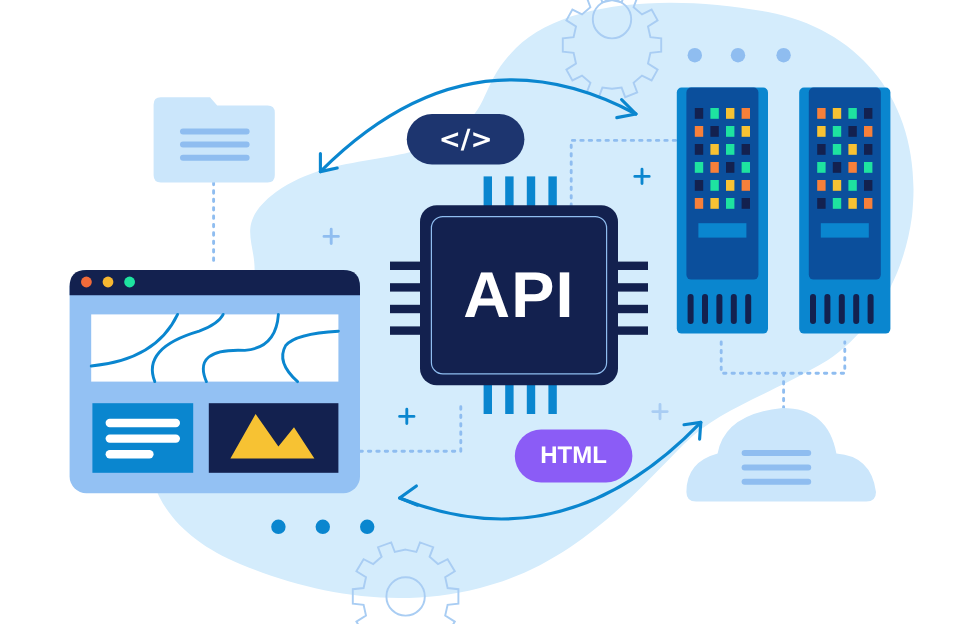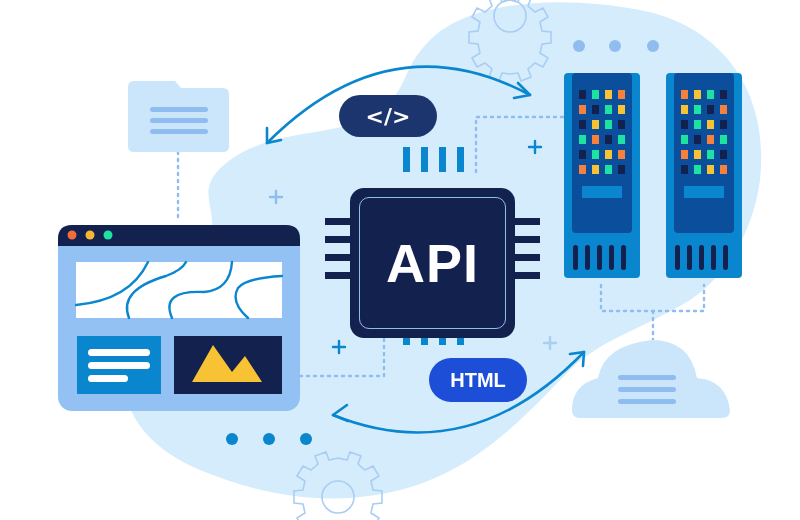--- a/index.html
+++ b/index.html
@@ -190,19 +190,19 @@
     <g fill="#13214f">
       <rect x="675" y="245" width="5" height="25" rx="2.5"></rect>
         <rect x="687" y="245" width="5" height="25" rx="2.5"></rect>
         <rect x="699" y="245" width="5" height="25" rx="2.5"></rect>
         <rect x="711" y="245" width="5" height="25" rx="2.5"></rect>
         <rect x="723" y="245" width="5" height="25" rx="2.5"></rect>
     </g>
   </g>
 </svg>
 
-<div class="abs" style="left:350px;top:171px;width:165px;height:150px;background:#13214f;border-radius:14px;margin-top:17px;">
+<div class="abs" style="left:350px;top:171px;width:165px;height:150px;background:#13214f;border-radius:14px;">
   <div class="abs" style="left:9px;top:9px;right:9px;bottom:9px;border:1.5px solid #8fbdf0;border-radius:10px;"></div>
   <div class="chip-label">API</div>
 </div>
 
 <div class="pill" style="left:339px;top:95px;width:98px;height:42px;background:#1d356f;font-size:22px;font-family:'DejaVu Sans',sans-serif;">&lt;/&gt;</div>
-<div class="pill" style="left:429px;top:358px;width:98px;height:44px;background:#1d4ed8;font-size:20px;">HTML</div>
+<div class="pill" style="left:429px;top:358px;width:98px;height:44px;background:#8b5cf6;font-size:20px;">HTML</div>
 
 </body></html>

